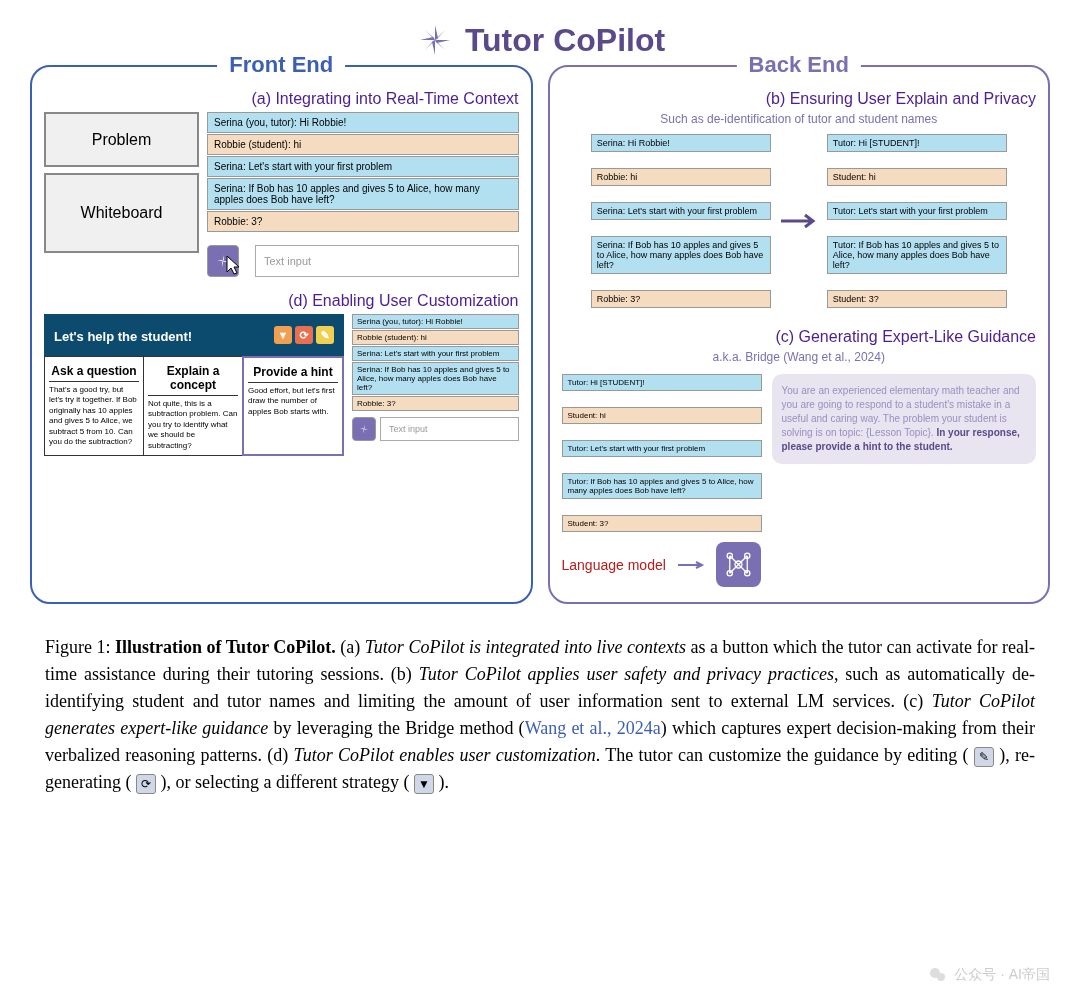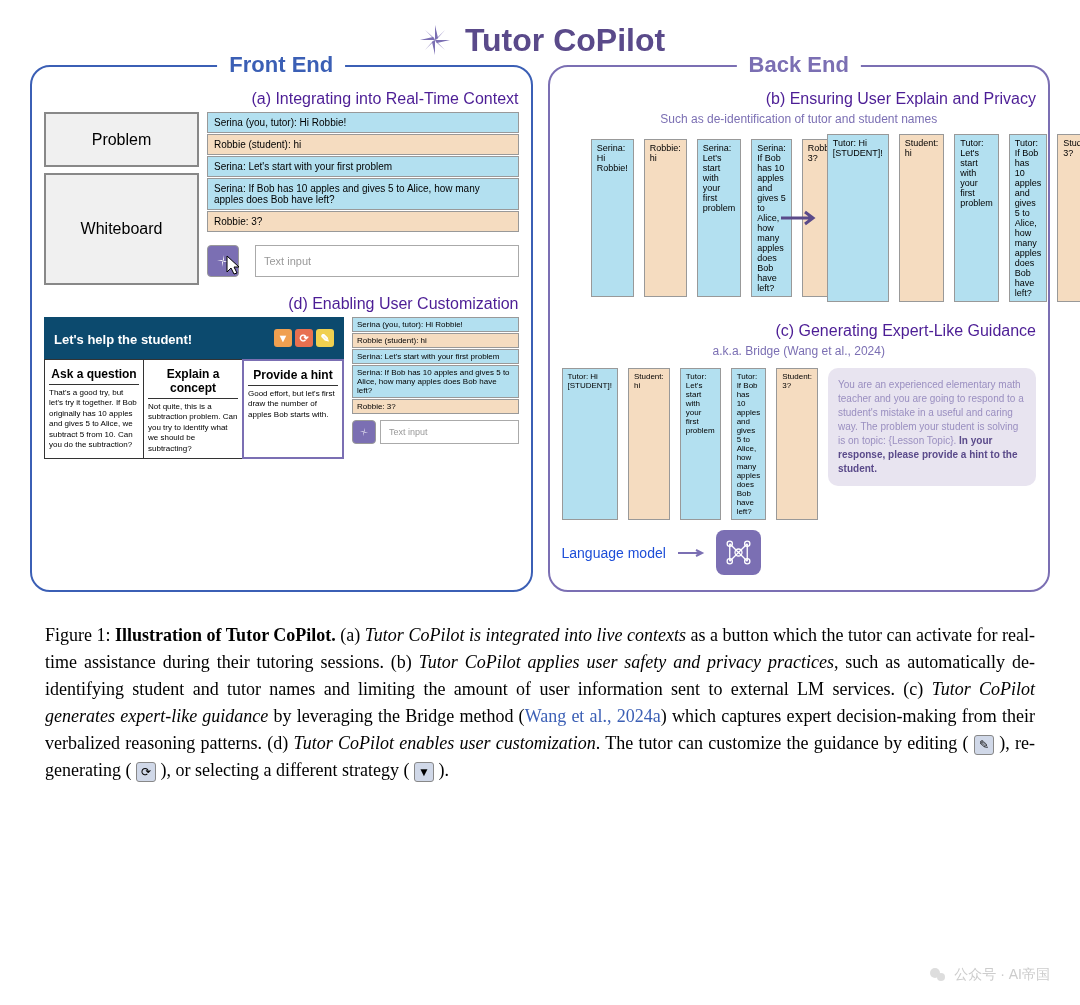--- a/index.html
+++ b/index.html
@@ -14,30 +14,30 @@
 .section.back { border-color: #7b6fb3; }
 .section-label { position: absolute; top: -15px; left: 50%; transform: translateX(-50%); background: #fff; padding: 0 12px; font-size: 22px; font-weight: bold; }
 .section.front .section-label { color: #3b5fb5; }
 .section.back .section-label { color: #7b6fb3; }
 .subsection-title { text-align: right; font-size: 16px; font-weight: normal; color: #4c1d95; margin: 8px 0 4px; }
 .subsection-sub { text-align: center; font-size: 12px; color: #7b6fb3; margin-bottom: 8px; }
 .panel-a { display: flex; gap: 8px; margin-bottom: 10px; }
 .panel-a-left { display: flex; flex-direction: column; gap: 6px; flex: 0 0 155px; }
 .box-outline { border: 2px solid #888; background: #f0f0f0; display: flex; align-items: center; justify-content: center; font-size: 16px; }
 .box-outline.problem { height: 55px; }
-.box-outline.whiteboard { height: 112px; }
+.box-outline.whiteboard { height: 80px; }
 .chat-panel { flex: 1; display: flex; flex-direction: column; gap: 1px; }
 .chat-msg { padding: 4px 6px; font-size: 10px; border: 1px solid #999; }
 .chat-msg.tutor { background: #b3e0f0; }
 .chat-msg.student { background: #f5dcc0; }
 .input-row { display: flex; gap: 4px; margin-top: 6px; align-items: center; }
 .input-btn { width: 32px; height: 32px; background: #7b6fb3; border-radius: 4px; display: flex; align-items: center; justify-content: center; border: 1px solid #999; }
 .input-box { flex: 1; height: 32px; border: 1px solid #aaa; display: flex; align-items: center; padding: 0 8px; font-size: 11px; color: #999; }
 .panel-b { display: flex; gap: 8px; align-items: center; justify-content: center; }
-.mini-chat { display: flex; flex-direction: row; gap: 10px; flex: 1; max-width: 180px; }
+.mini-chat { display: flex; flex-direction: column; gap: 16px; flex: 1; max-width: 180px; }
 .mini-chat .chat-msg { font-size: 9px; padding: 3px 5px; }
 .arrow-r { flex: 0 0 30px; display: flex; align-items: center; justify-content: center; }
 .helper-header { background: #0c4a6e; color: #fff; padding: 12px 10px; font-size: 13px; font-weight: bold; display: flex; align-items: flex-end; gap: 6px; }
 .helper-icons { margin-left: auto; display: flex; gap: 3px; }
 .helper-icon { width: 18px; height: 18px; border-radius: 3px; display: flex; align-items: center; justify-content: center; font-size: 11px; }
 .helper-body { display: flex; background: #fff; border: 1.5px solid #333; }
 .helper-col { flex: 1; border-right: 1.5px solid #333; padding: 4px; }
 .helper-col:last-child { border-right: none; }
 .helper-col.selected { border: 2.5px solid #7b6fb3; margin: -1px; }
 .helper-col-title { font-size: 12px; font-weight: bold; text-align: center; border-bottom: 1.5px solid #333; padding: 3px 0; margin-bottom: 3px; }
@@ -46,21 +46,21 @@
 .panel-d-left { flex: 0 0 300px; }
 .panel-d-right { flex: 1; }
 .mini-chat-d { display: flex; flex-direction: column; gap: 1px; }
 .mini-chat-d .chat-msg { font-size: 8px; padding: 2px 4px; }
 .panel-c { display: flex; gap: 10px; margin-top: 10px; }
 .panel-c-left { flex: 0 0 200px; }
 .panel-c-right { flex: 1; }
 .prompt-box { background: #e8e4f0; border-radius: 10px; padding: 10px; font-size: 10px; color: #9a8fc0; line-height: 1.4; }
 .prompt-box .bold-text { color: #5a4a8a; font-weight: bold; }
 .lang-model-row { display: flex; align-items: center; gap: 10px; margin-top: 10px; }
-.lang-model-text { color: #1d4ed8; font-size: 14px; text-align: center; }
+.lang-model-text { color: #b91c1c; font-size: 14px; text-align: center; }
 .lang-model-icon { width: 45px; height: 45px; background: #7b6fb3; border-radius: 8px; padding: 5px; }
 .caption { margin-top: 30px; font-family: 'Times New Roman', serif; font-size: 18px; line-height: 1.5; text-align: justify; padding: 0 15px; }
 .caption .citation { color: #3b5fb5; }
 .inline-icon { display: inline-block; width: 20px; height: 20px; background: #d0d8e8; border: 1px solid #888; border-radius: 3px; vertical-align: middle; text-align: center; font-size: 12px; line-height: 18px; }
 .watermark { position: absolute; bottom: 20px; right: 30px; color: #ccc; font-size: 14px; display: flex; align-items: center; gap: 6px; }
 svg { display: block; }
 </style>
 </head>
 <body>
 

